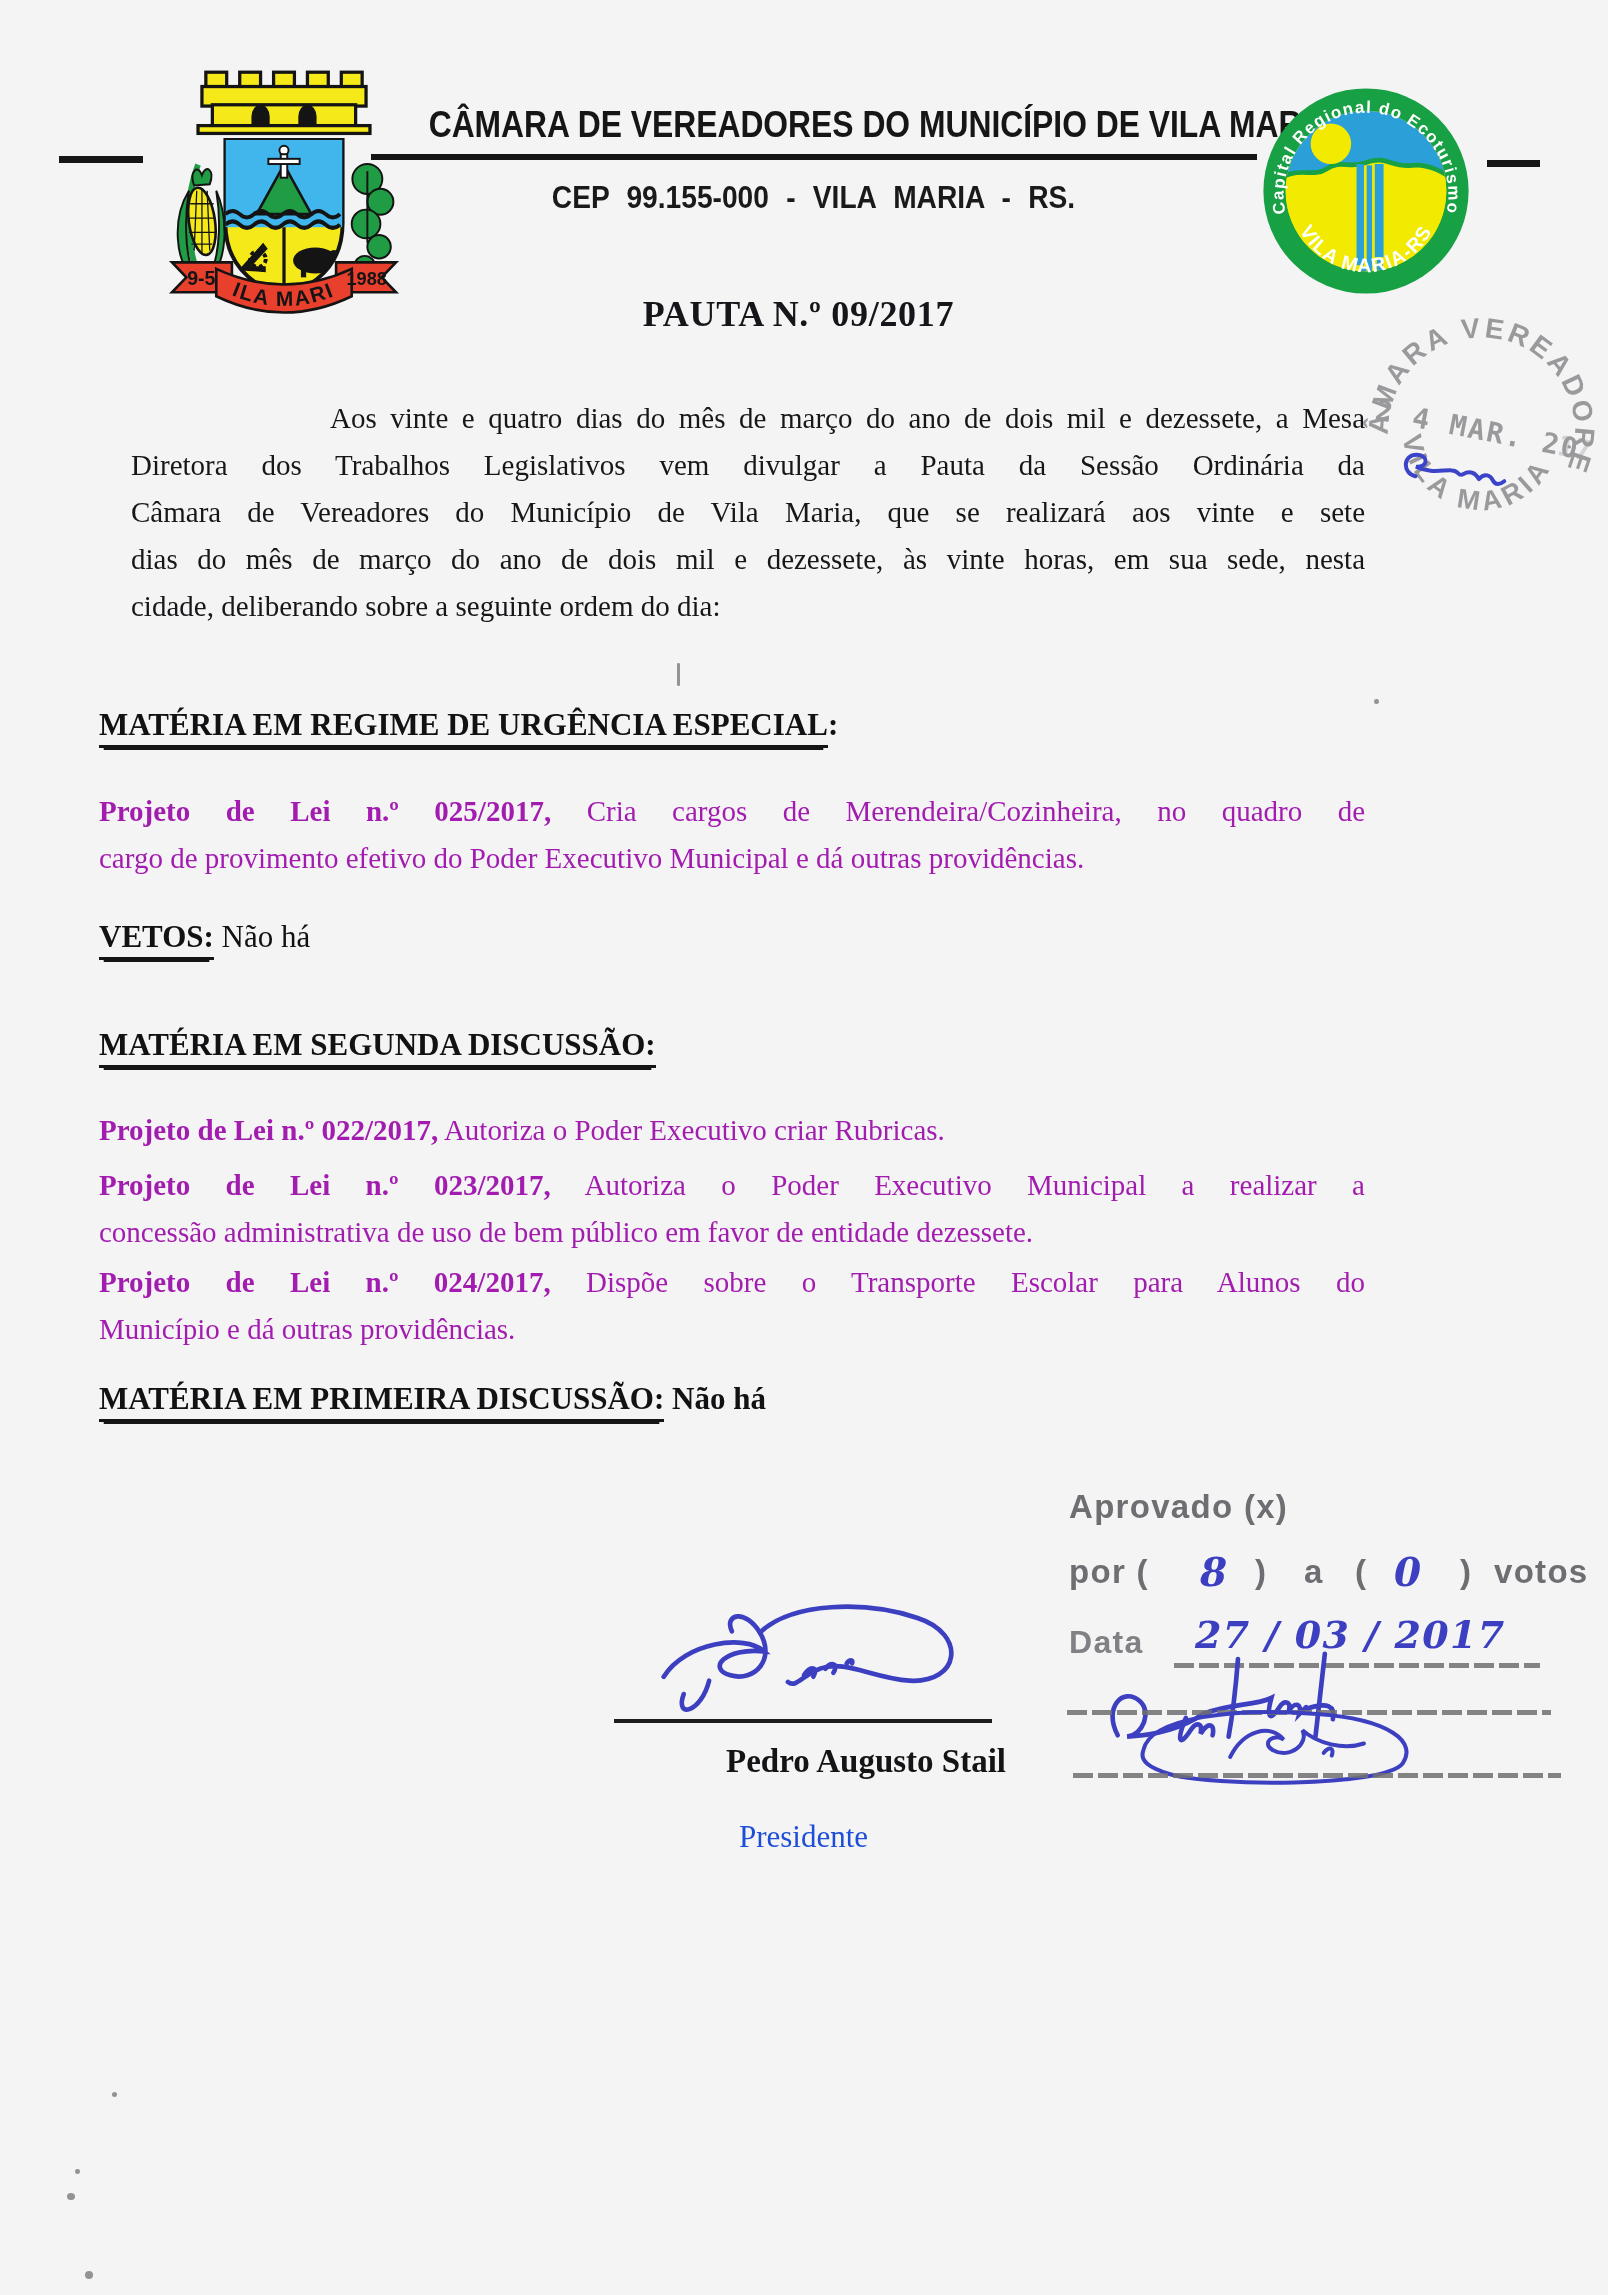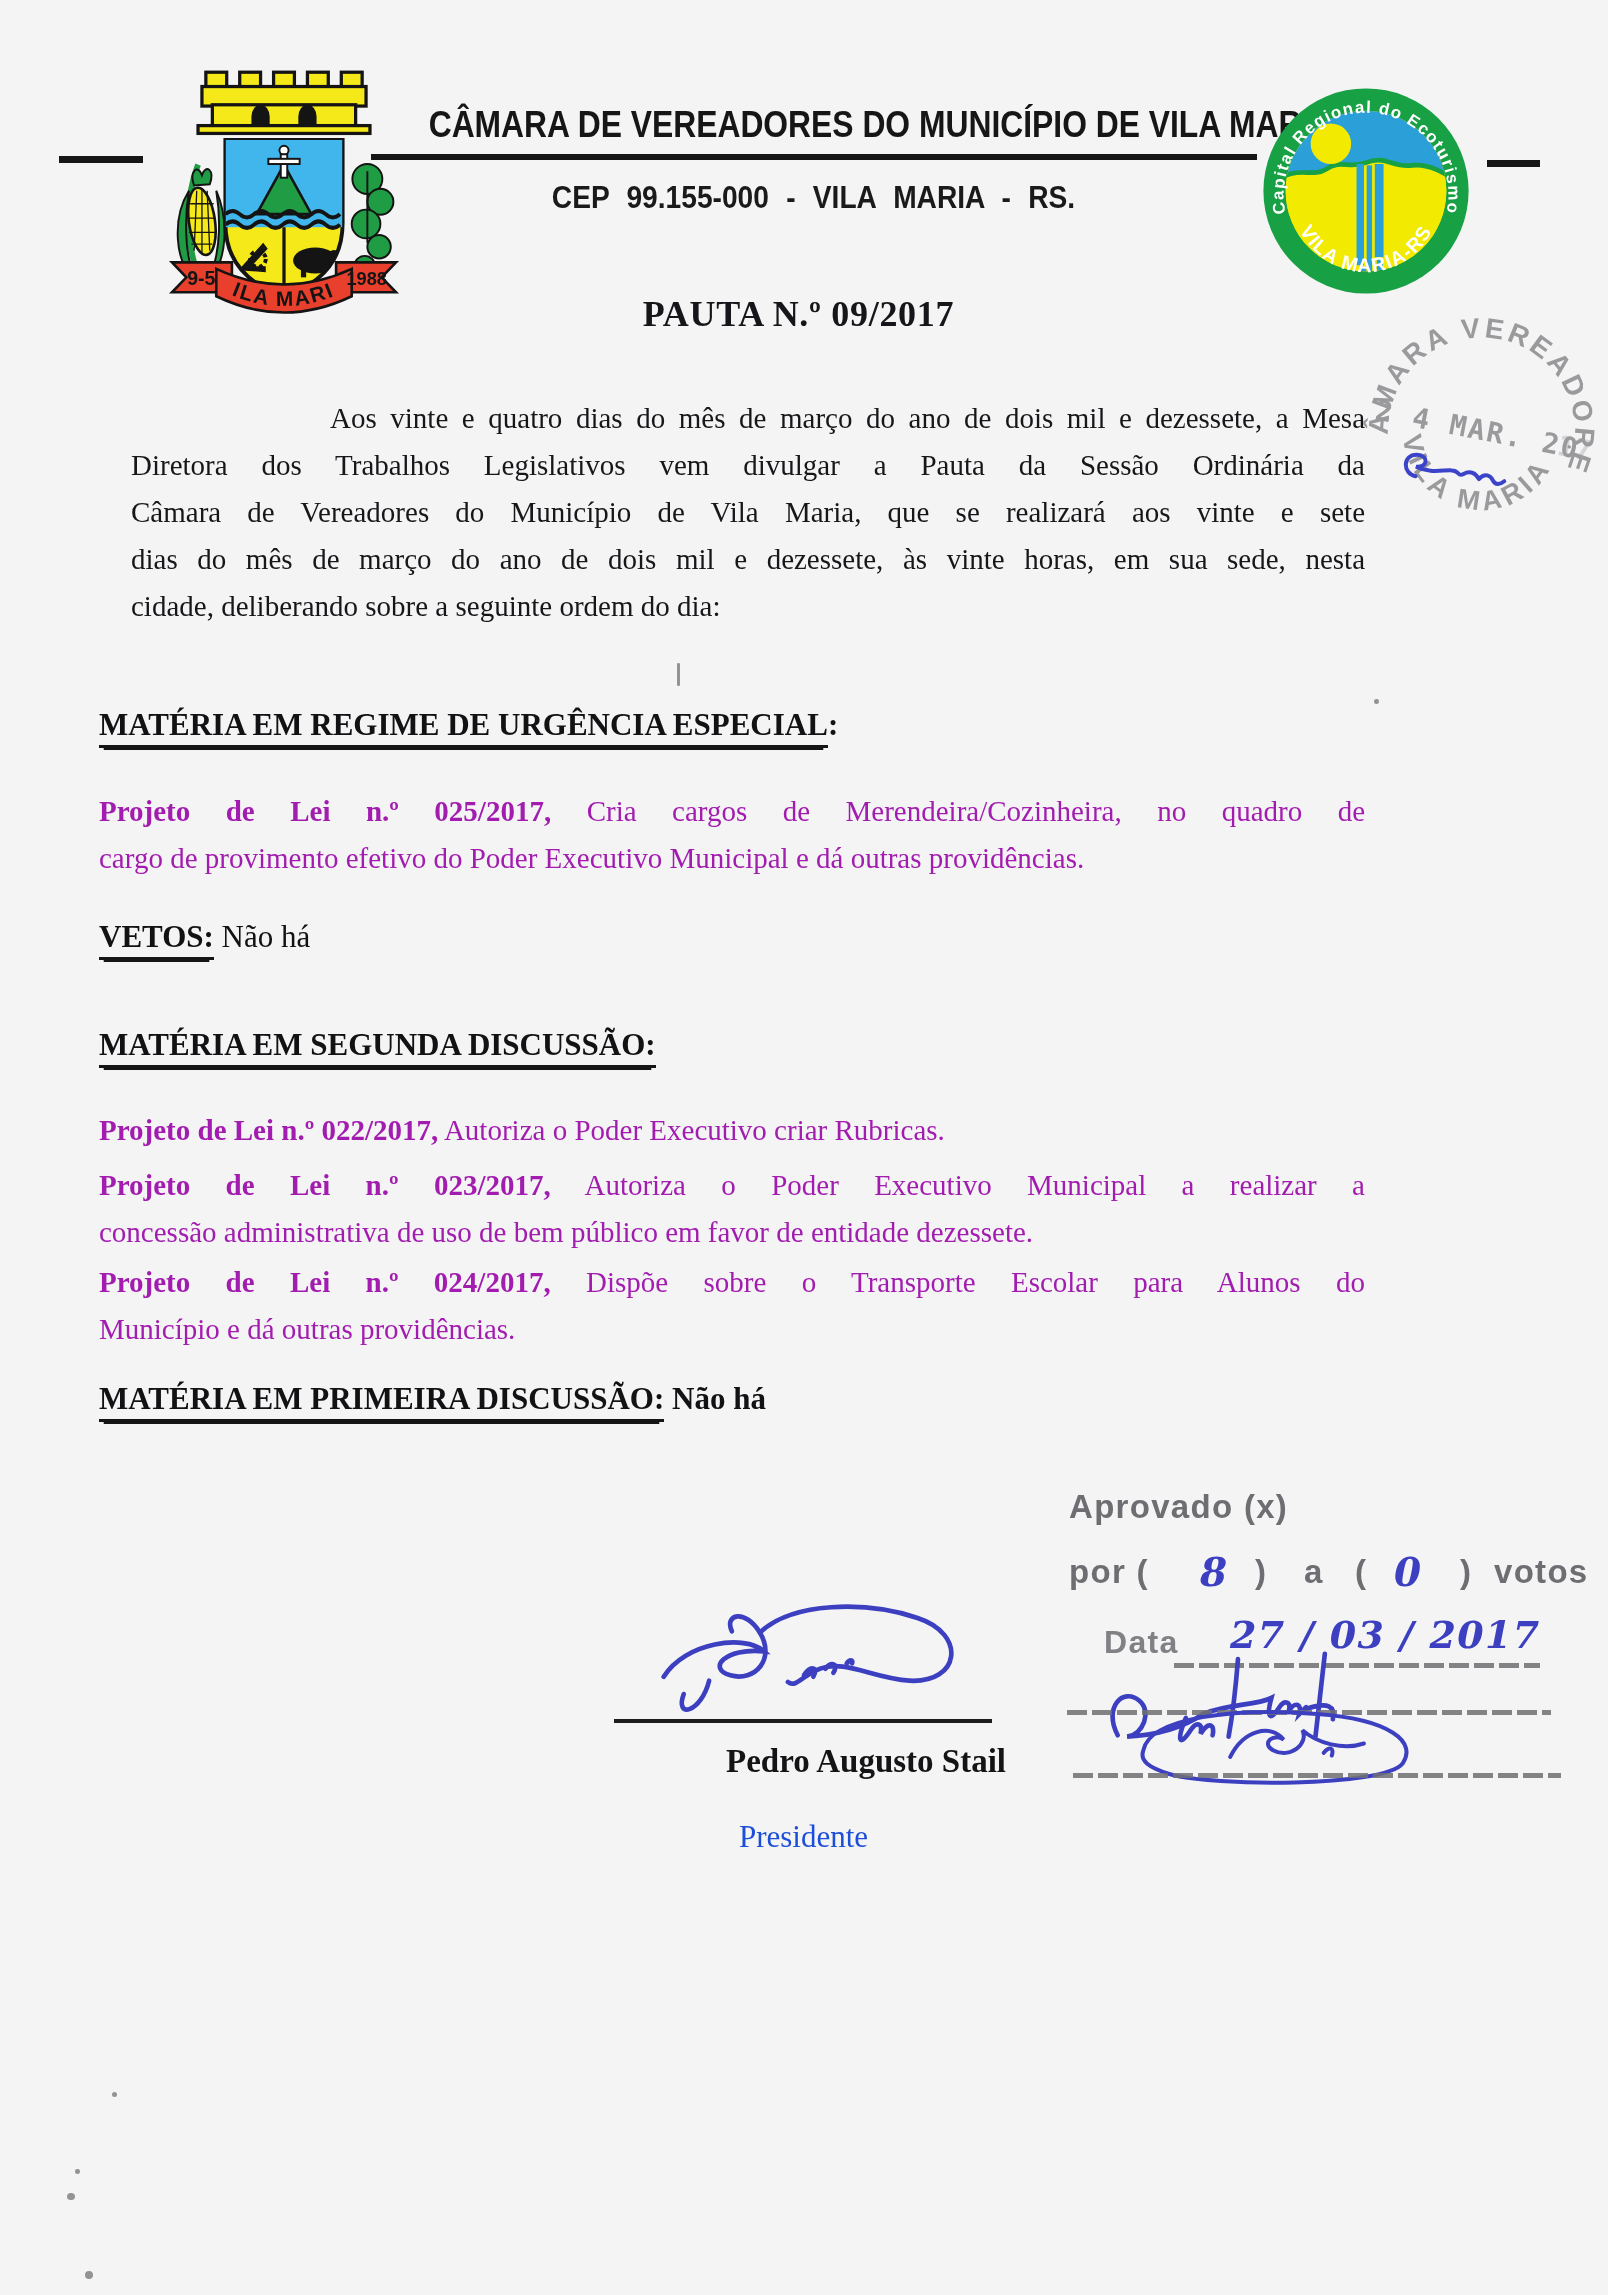--- a/index.html
+++ b/index.html
@@ -38,21 +38,21 @@
   .item .ln{line-height:47px; text-align:justify; text-align-last:justify;}
   .item .ln.last{text-align-last:left;}
   .item b{font-weight:bold;}
   
   .stamp-text{font-family:"Liberation Sans", sans-serif; font-weight:bold; color:#6e6e72; letter-spacing:1.3px;}
   .approved-line{position:absolute; left:1069px; top:1488px; font-size:33px;}
   .votes-line{position:absolute; left:1069px; top:1553px; width:494px; height:53px; font-size:33px;}
   .votes-line span{position:absolute; top:0;}
   .pen{color:#3c40c0; font-family:"DejaVu Serif", serif; font-style:italic;}
   .votes-line .pen{font-size:39px; top:-4px;}
-  .date-line{position:absolute; left:1104px; top:1620px; width:494px; height:60px; font-size:32px;}
+  .date-line{position:absolute; left:1069px; top:1620px; width:494px; height:60px; font-size:32px;}
   .date-line .lbl{position:absolute; left:0; top:4px; opacity:.85;}
   .date-line .pen{position:absolute; left:126px; top:-8px; font-size:38px; letter-spacing:1.3px; white-space:nowrap;}
   .dashline{position:absolute; height:4.7px; opacity:.85;
     background:repeating-linear-gradient(90deg,#6f6f72 0 20px, rgba(0,0,0,0) 20px 25px);}
   .sig-svg{position:absolute;}
   
   .sig-rule{position:absolute; left:614px; top:1719px; width:378px; height:4px; background:#1d1d1f;}
   .president-name{position:absolute; left:601px; top:1743px; width:405px; text-align:right;
     font-size:33px; font-weight:bold; color:#141416;}
   .president-role{position:absolute; left:601px; top:1819px; width:405px; text-align:center;

